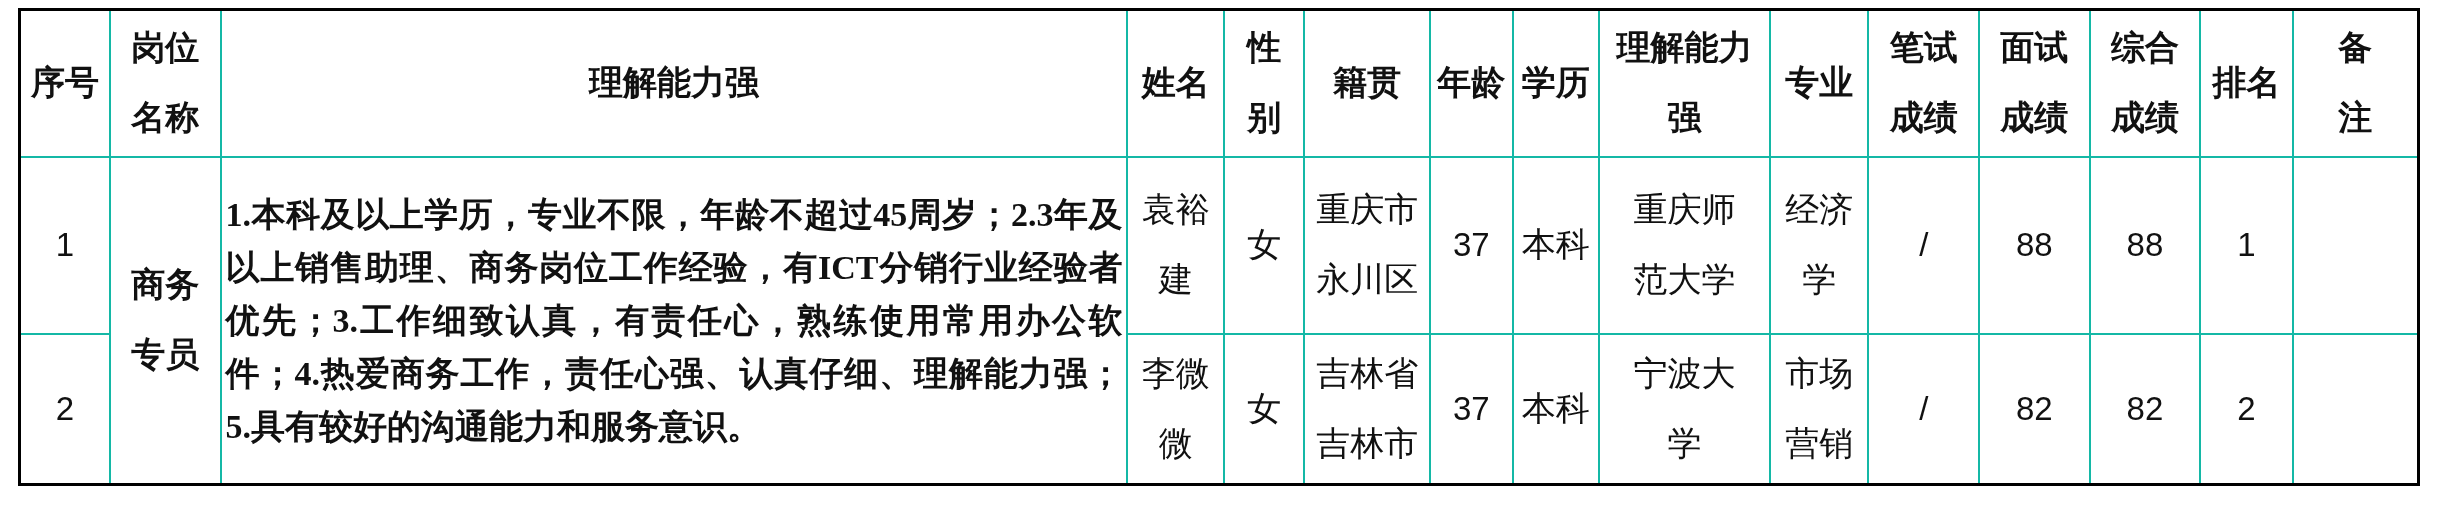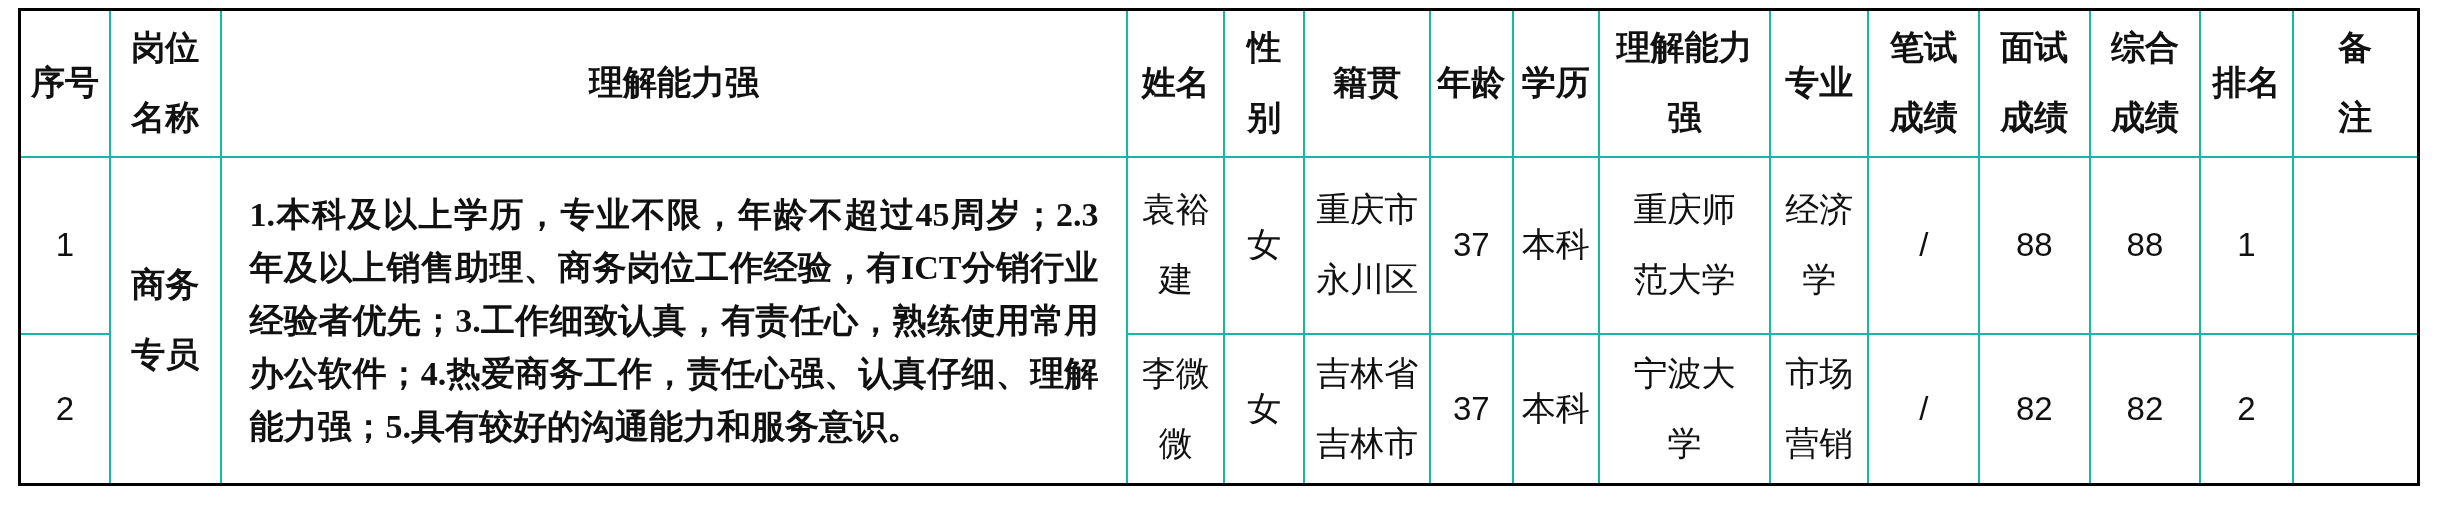--- a/index.html
+++ b/index.html
@@ -35,21 +35,21 @@
     padding: 2px 6px;
     overflow: hidden;
   }
   th { font-weight: 700; }
   tr.header-row { height: 147px; }
   tr.data-row-1 { height: 177px; }
   tr.data-row-2 { height: 151px; }
   td.req {
     text-align: justify;
     line-height: 1.56;
-    padding: 10px 28px;
+    padding: 10px 4px;
     font-weight: 600;
     white-space: normal;
   }
   td.pos { font-weight: 600; }
   .num { font-family: "Liberation Sans", "DejaVu Sans", sans-serif; font-size: 33px; }
 </style>
 </head>
 <body>
 
 <div class="page">

